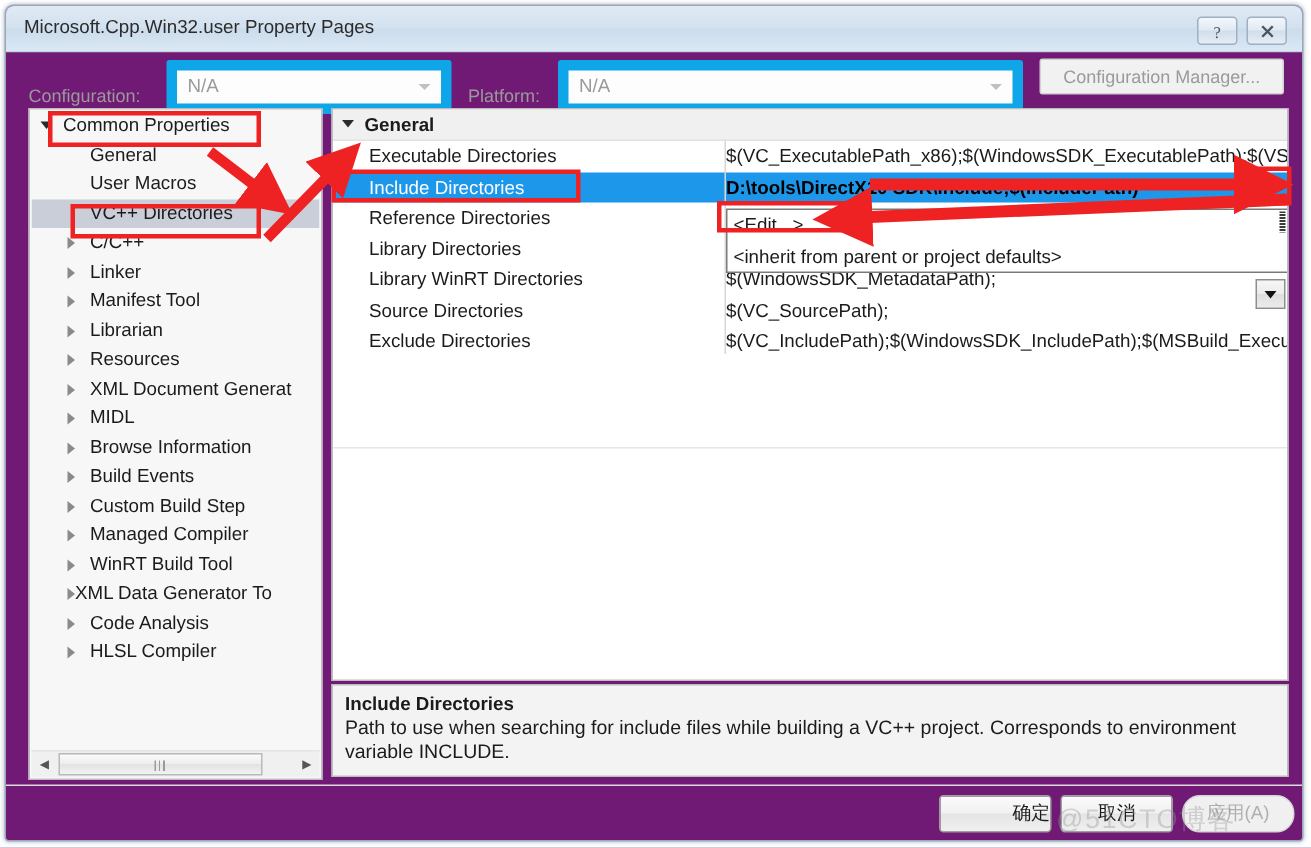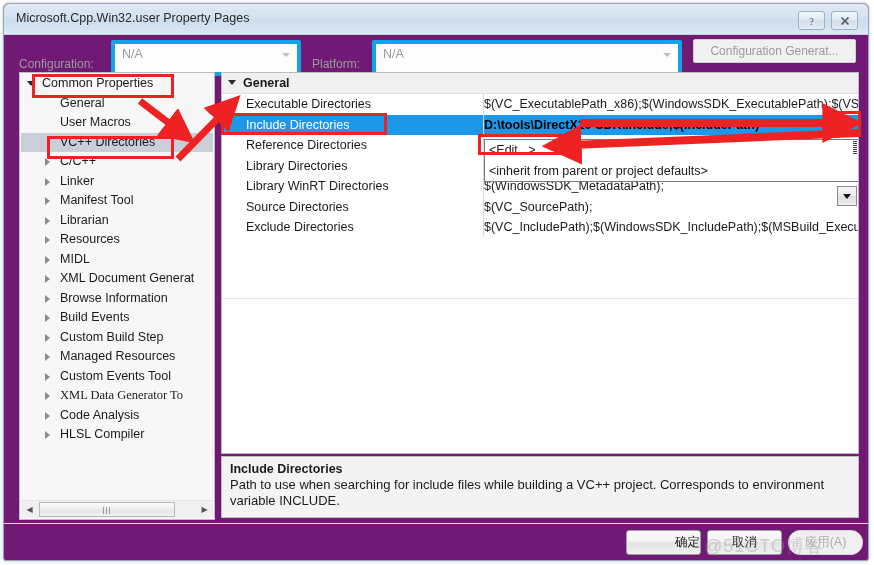--- a/index.html
+++ b/index.html
@@ -74,21 +74,21 @@
     top: 22px;
     font-size: 12px;
     color: #9a9a9a;
     white-space: nowrap;
   }
   .cfg-combo {
     position: absolute;
     top: 5px;
     height: 36px;
     background: #fdfdfd;
-    border: 4px solid #0ea5e9;
+    border: 7px solid #0ea5e9;
     border-radius: 2px;
     box-sizing: border-box;
   }
   .cfg-combo .val {
     position: absolute;
     left: 7px; top: 3px;
     font-size: 12.5px;
     color: #9a9a9a;
   }
   .cfg-combo .arr {
@@ -425,21 +425,21 @@
       <span class="val">N/A</span>
       <span class="arr"></span>
     </div>
 
     <div class="cfg-label" id="plat-lbl">Platform:</div>
     <div class="cfg-combo" id="plat-combo">
       <span class="val">N/A</span>
       <span class="arr"></span>
     </div>
 
-    <div id="cfgmgr-btn">Configuration Generat...</div>
+    <div id="cfgmgr-btn">Configuration Manager...</div>
   </div>
 
   <div id="treepanel">
     <div id="treeinner">
         <div class="tnode">
           <span class="tw expanded" style="left: 6px;"></span>
           <span class="tlabel" style="left: 21px;">Common Properties</span>
         </div>
         <div class="tnode">
           <span class="tlabel" style="left: 39px;">General</span>
@@ -465,49 +465,49 @@
         <div class="tnode">
           <span class="tw collapsed" style="left: 24px;"></span>
           <span class="tlabel" style="left: 39px;">Librarian</span>
         </div>
         <div class="tnode">
           <span class="tw collapsed" style="left: 24px;"></span>
           <span class="tlabel" style="left: 39px;">Resources</span>
         </div>
         <div class="tnode">
           <span class="tw collapsed" style="left: 24px;"></span>
+          <span class="tlabel" style="left: 39px;">XML Document Generat</span>
+        </div>
+        <div class="tnode">
+          <span class="tw collapsed" style="left: 24px;"></span>
           <span class="tlabel" style="left: 39px;">MIDL</span>
         </div>
         <div class="tnode">
           <span class="tw collapsed" style="left: 24px;"></span>
-          <span class="tlabel" style="left: 39px;">XML Document Generat</span>
-        </div>
-        <div class="tnode">
-          <span class="tw collapsed" style="left: 24px;"></span>
           <span class="tlabel" style="left: 39px;">Browse Information</span>
         </div>
         <div class="tnode">
           <span class="tw collapsed" style="left: 24px;"></span>
           <span class="tlabel" style="left: 39px;">Build Events</span>
         </div>
         <div class="tnode">
           <span class="tw collapsed" style="left: 24px;"></span>
           <span class="tlabel" style="left: 39px;">Custom Build Step</span>
         </div>
         <div class="tnode">
           <span class="tw collapsed" style="left: 24px;"></span>
-          <span class="tlabel" style="left: 39px;">Managed Resources</span>
-        </div>
-        <div class="tnode">
-          <span class="tw collapsed" style="left: 24px;"></span>
-          <span class="tlabel" style="left: 39px;">Custom Events Tool</span>
-        </div>
-        <div class="tnode">
-          <span class="tw collapsed" style="left: 24px;"></span>
-          <span class="tlabel" style="left: 39px; font-family: Liberation Serif, serif;">XML Data Generator To</span>
+          <span class="tlabel" style="left: 39px;">Managed Compiler</span>
+        </div>
+        <div class="tnode">
+          <span class="tw collapsed" style="left: 24px;"></span>
+          <span class="tlabel" style="left: 39px;">WinRT Build Tool</span>
+        </div>
+        <div class="tnode">
+          <span class="tw collapsed" style="left: 24px;"></span>
+          <span class="tlabel" style="left: 29px;">XML Data Generator To</span>
         </div>
         <div class="tnode">
           <span class="tw collapsed" style="left: 24px;"></span>
           <span class="tlabel" style="left: 39px;">Code Analysis</span>
         </div>
         <div class="tnode">
           <span class="tw collapsed" style="left: 24px;"></span>
           <span class="tlabel" style="left: 39px;">HLSL Compiler</span>
         </div>
       </div>

